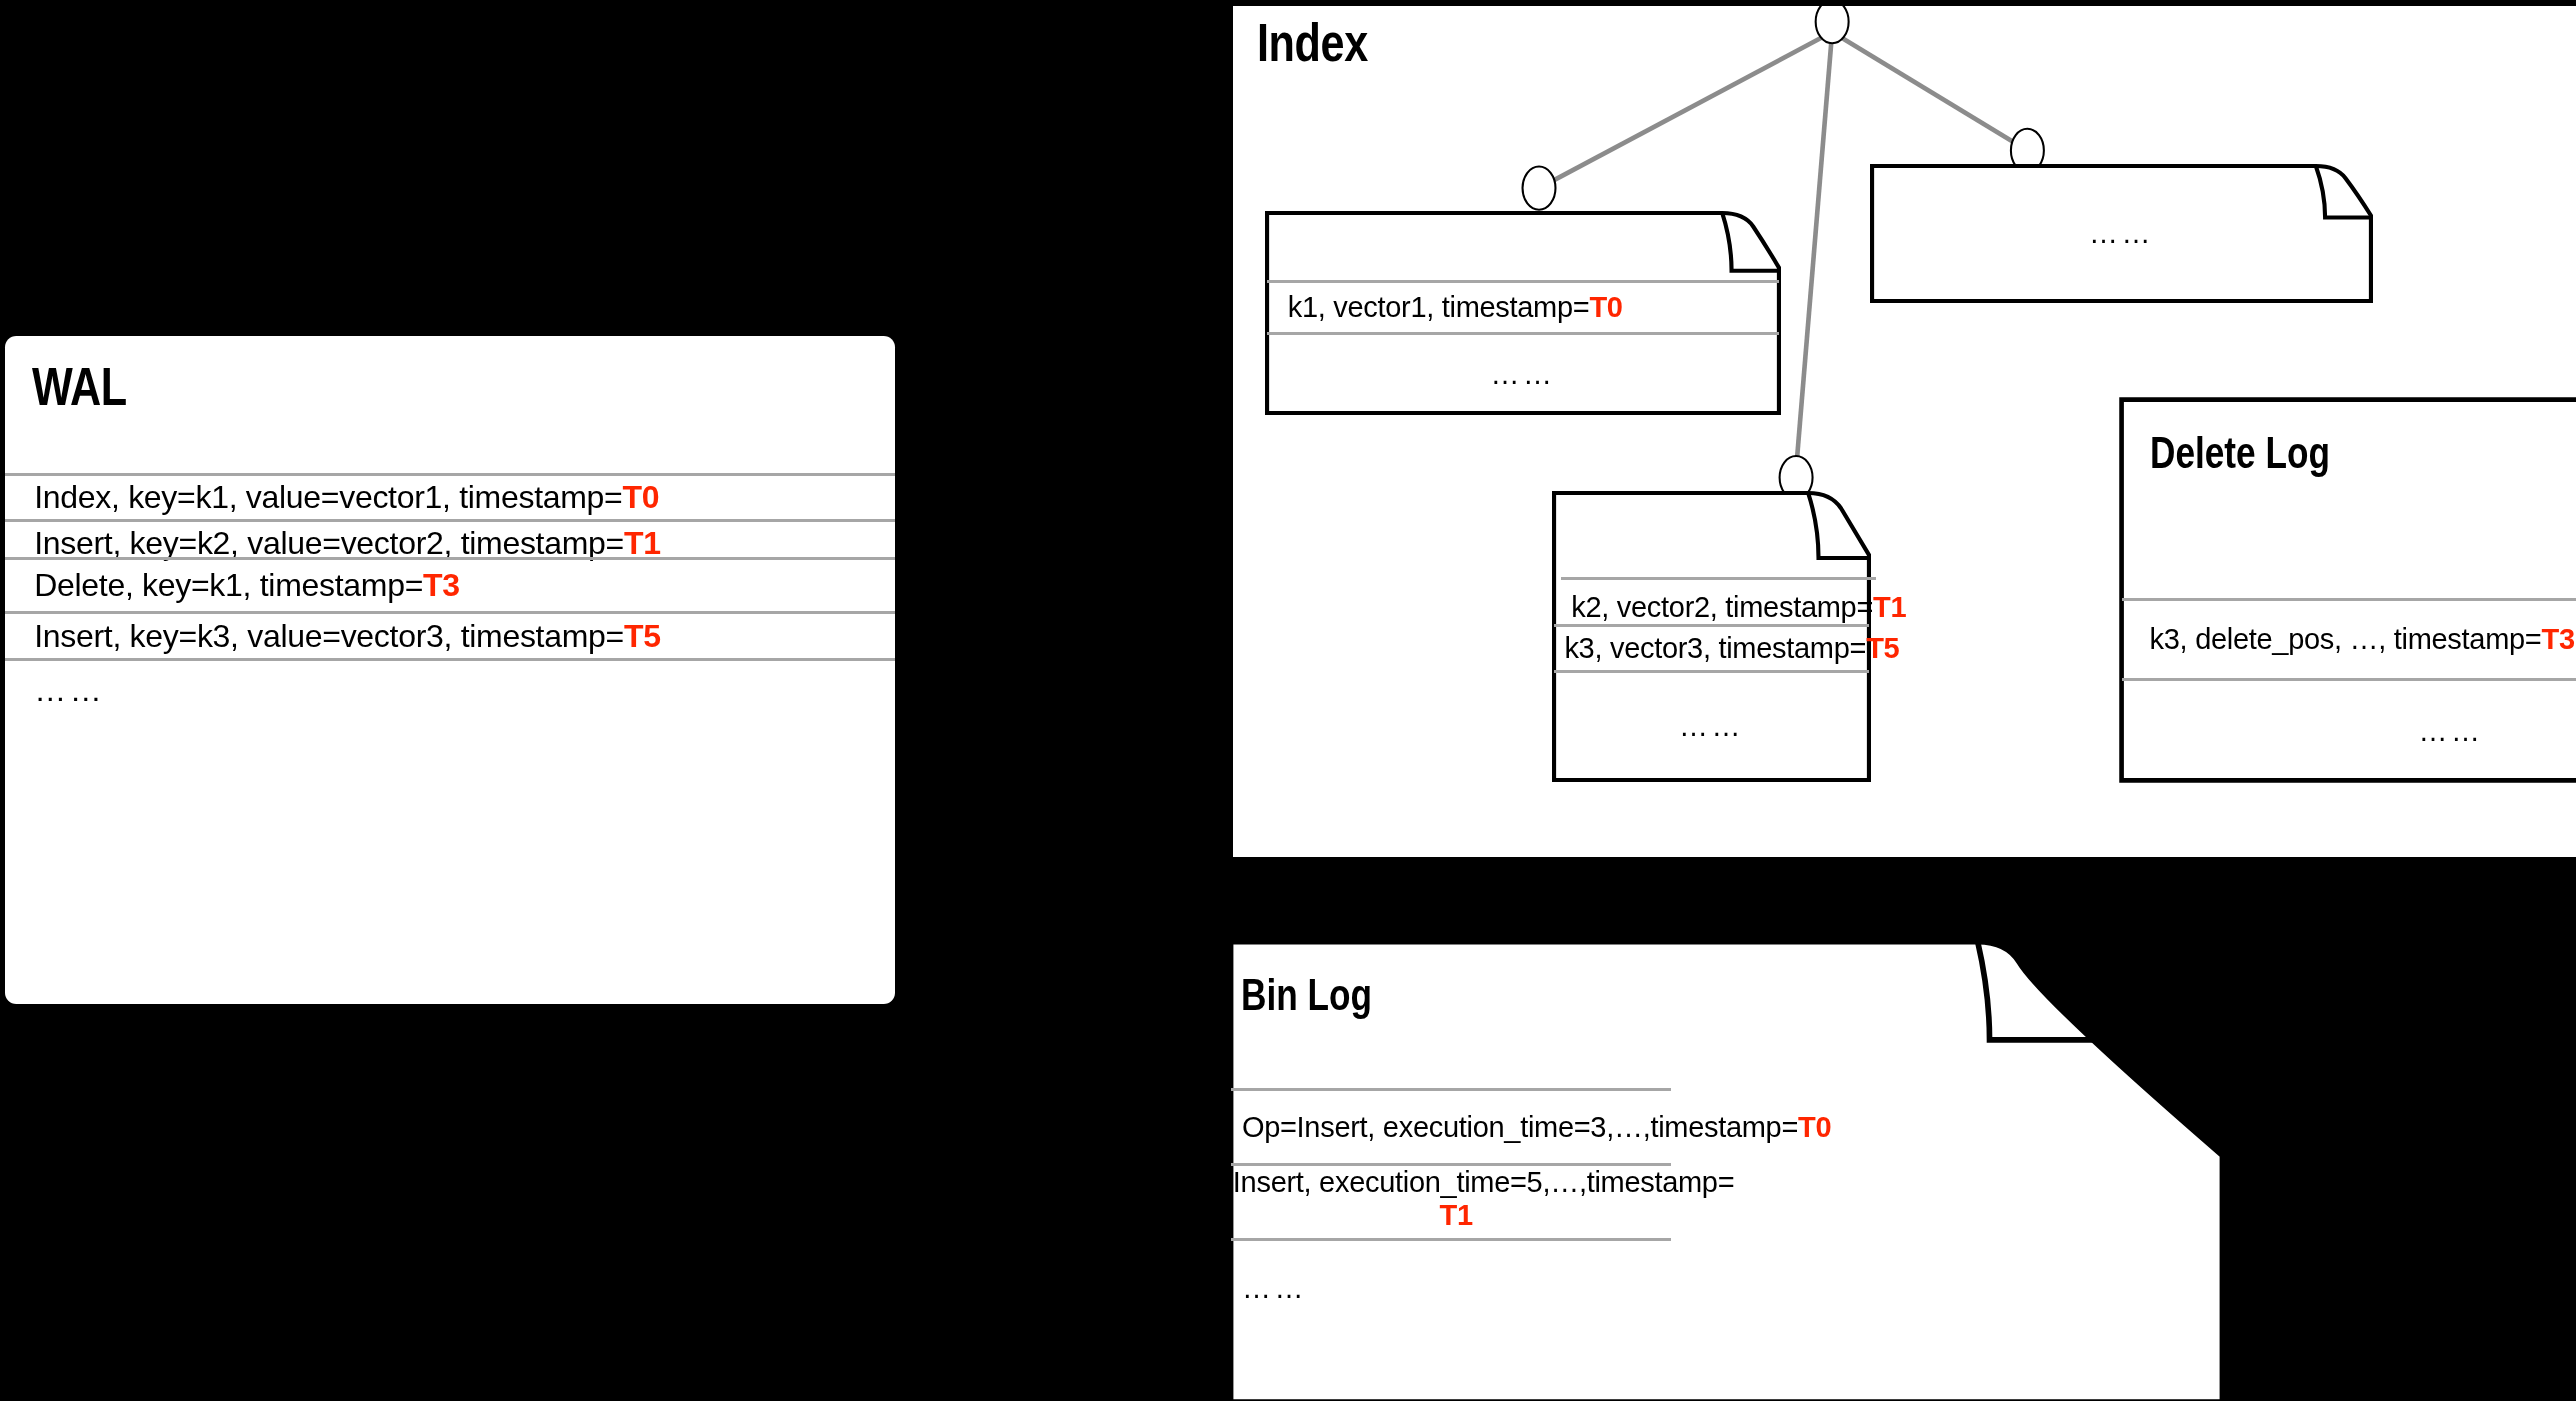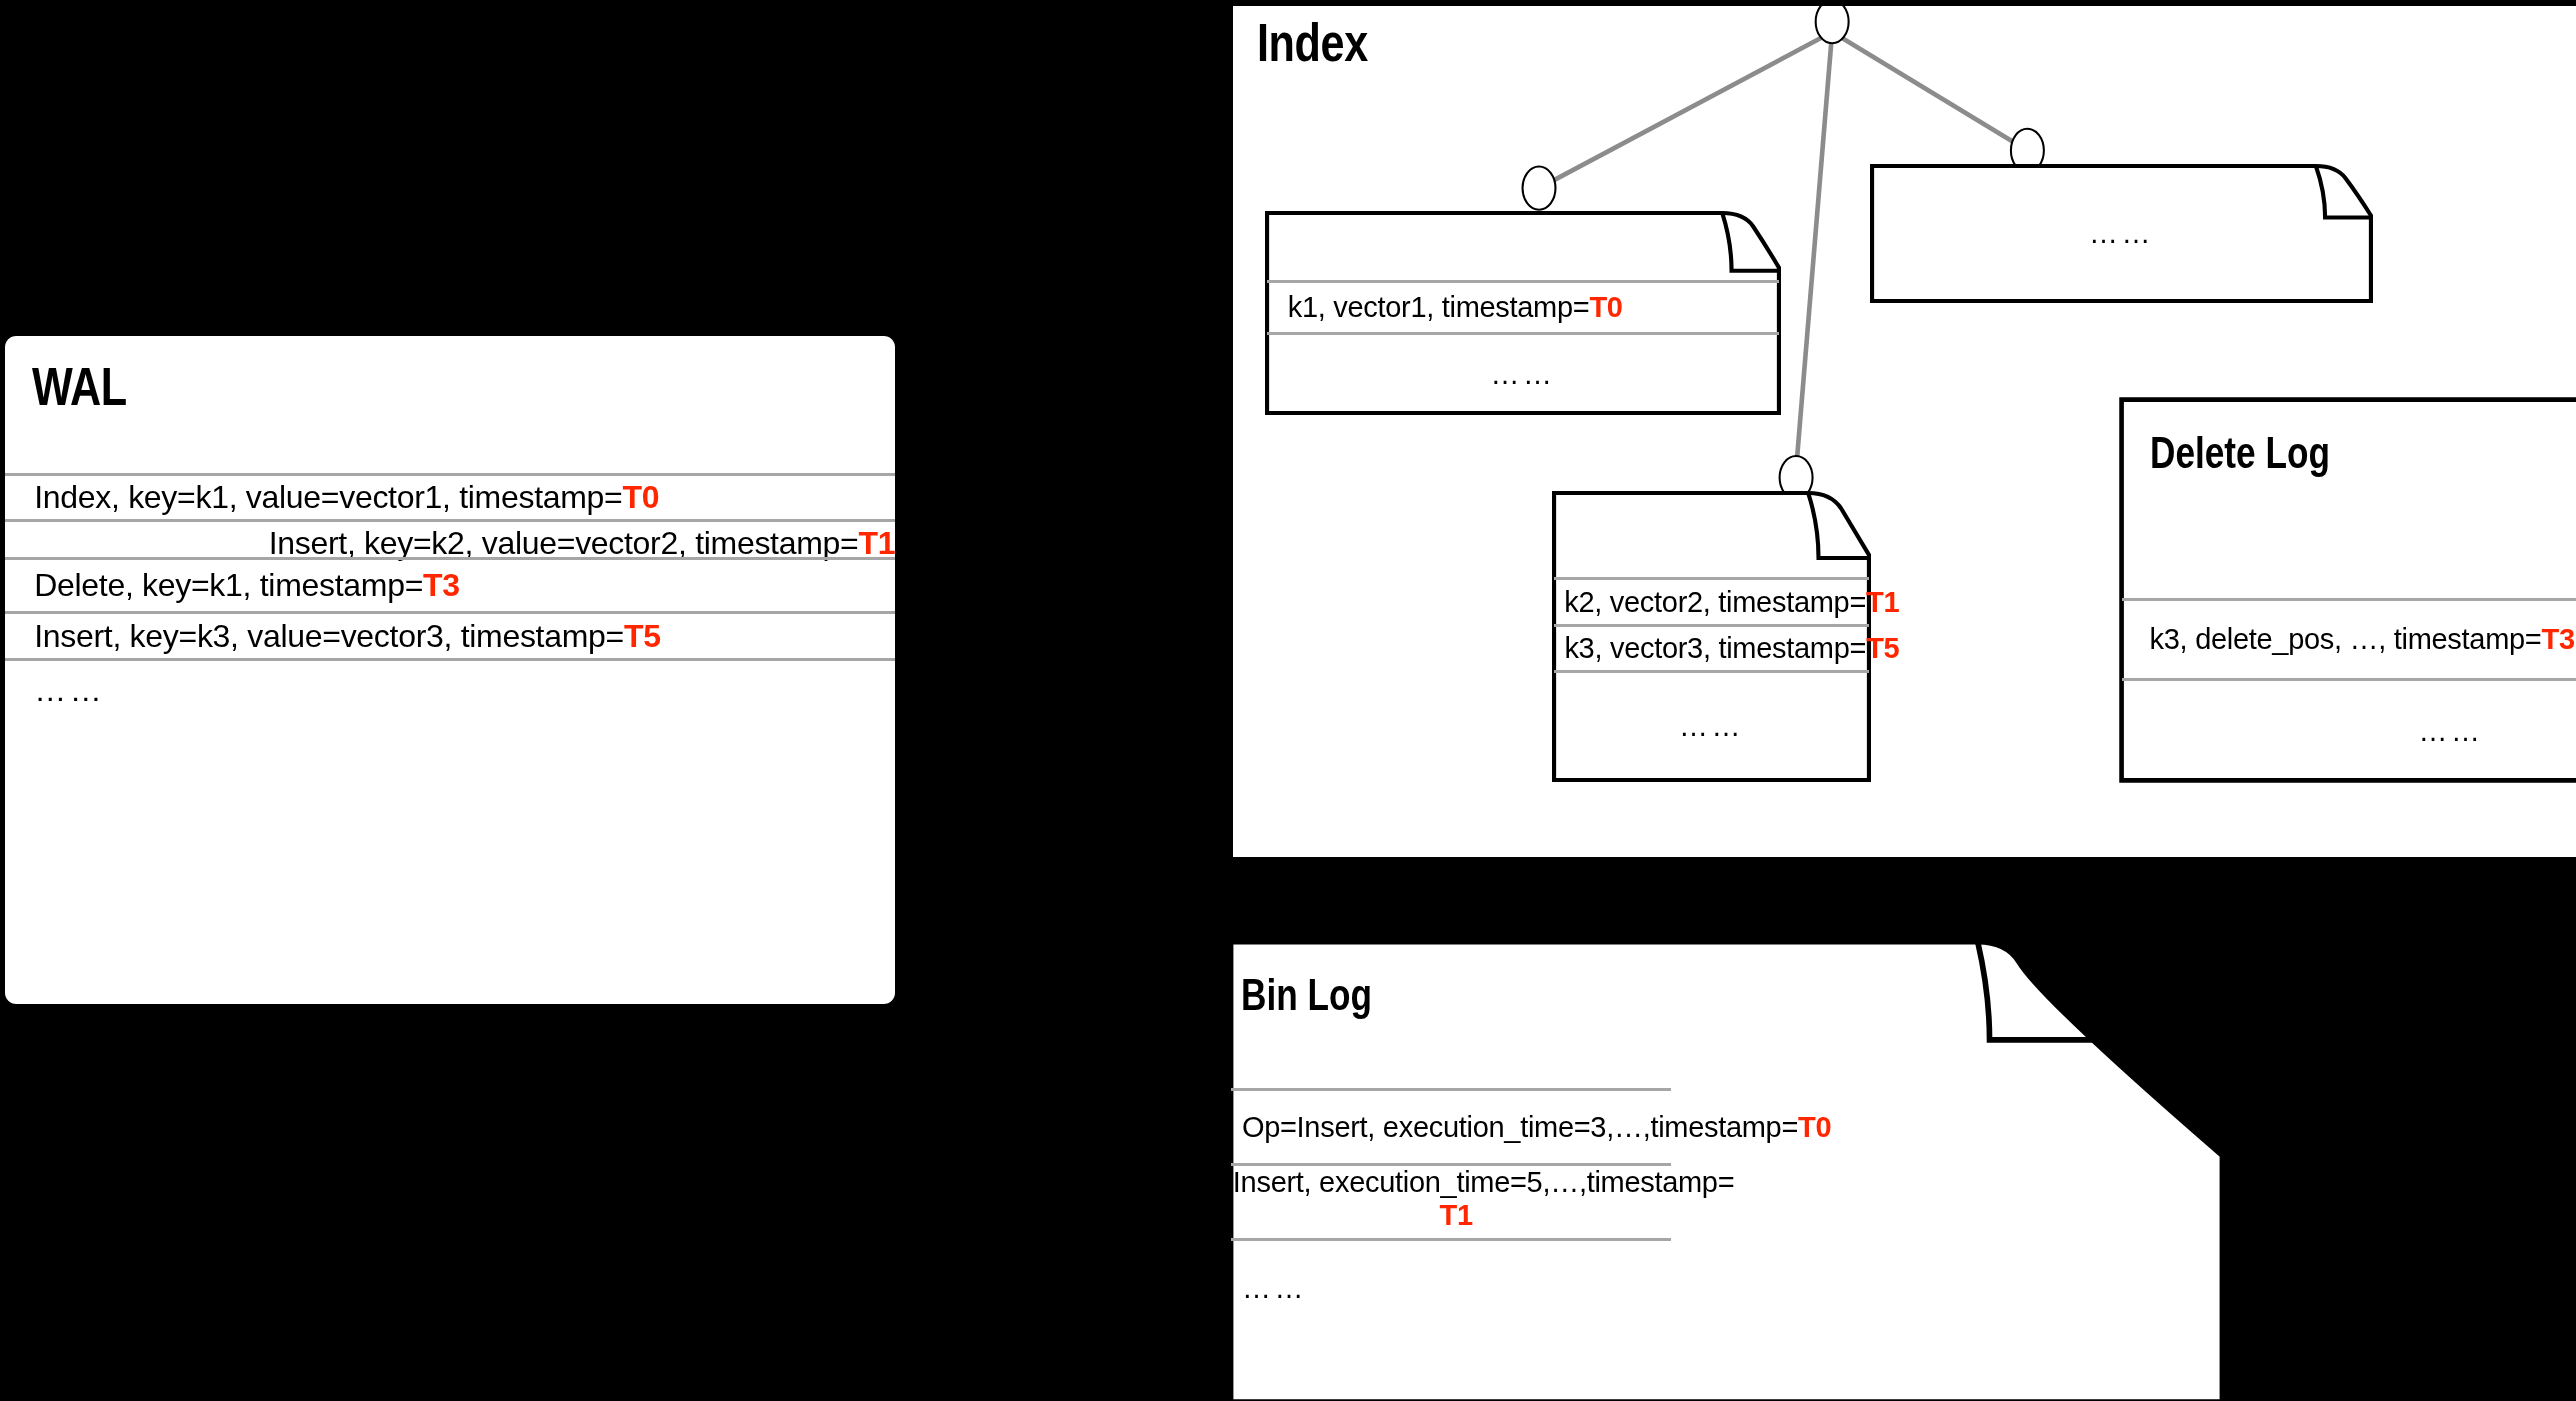--- a/index.html
+++ b/index.html
@@ -125,21 +125,21 @@
 </head>
 <body>
 
 <div class="panel wal-card"></div>
 <div class="card-title wal-title">WAL</div>
 
 <div class="wal-row" style="top:473px;height:46px;">
   <span>Index, key=k1, value=vector1, timestamp=</span>
     <span class="ts">T0</span>
 </div>
-<div class="wal-row" style="top:519px;height:45px;justify-content:flex-end;">
+<div class="wal-row" style="top:519px;height:45px;">
   <span>Insert, key=k2, value=vector2, timestamp=</span>
     <span class="ts">T1</span>
 </div>
 <div class="wal-row" style="top:557px;height:54px;">
   <span>Delete, key=k1, timestamp=</span>
     <span class="ts">T3</span>
 </div>
 <div class="wal-row" style="top:611px;height:47px;">
   <span>Insert, key=k3, value=vector3, timestamp=</span>
     <span class="ts">T5</span>
@@ -190,21 +190,21 @@
     </div>
   </div>
 </div>
 
 <div class="doc" style="left:1552px;top:491px;width:319px;height:291px;">
   <svg width="319" height="291" viewBox="0 0 620 565" preserveAspectRatio="none">
     <path d="M4 4 H498 Q542 4 562 34 Q586 74 616 124 V561 H4 Z" fill="#ffffff" stroke="#000000" stroke-width="8"></path>
     <path d="M498 4 Q518 66 518 130 H616" fill="none" stroke="#000000" stroke-width="8"></path>
   </svg>
   <div class="doc-inner">
-    <div class="doc-row" style="top:86px;left:2px;width:315px;height:47px;padding-left:10.3px;">
+    <div class="doc-row" style="top:86px;left:9px;width:315px;height:47px;padding-left:10.3px;align-items:flex-end;">
       <span>k2, vector2, timestamp=</span>
         <span class="ts">T1</span>
     </div>
     <div class="doc-row" style="top:133px;left:2.1px;width:315px;height:46px;padding-left:10.3px;">
       <span>k3, vector3, timestamp=</span>
         <span class="ts">T5</span>
     </div>
     <div class="doc-row center" style="top:179px;left:2.1px;width:315px;height:110px;">
       <span>……</span>
     </div>

